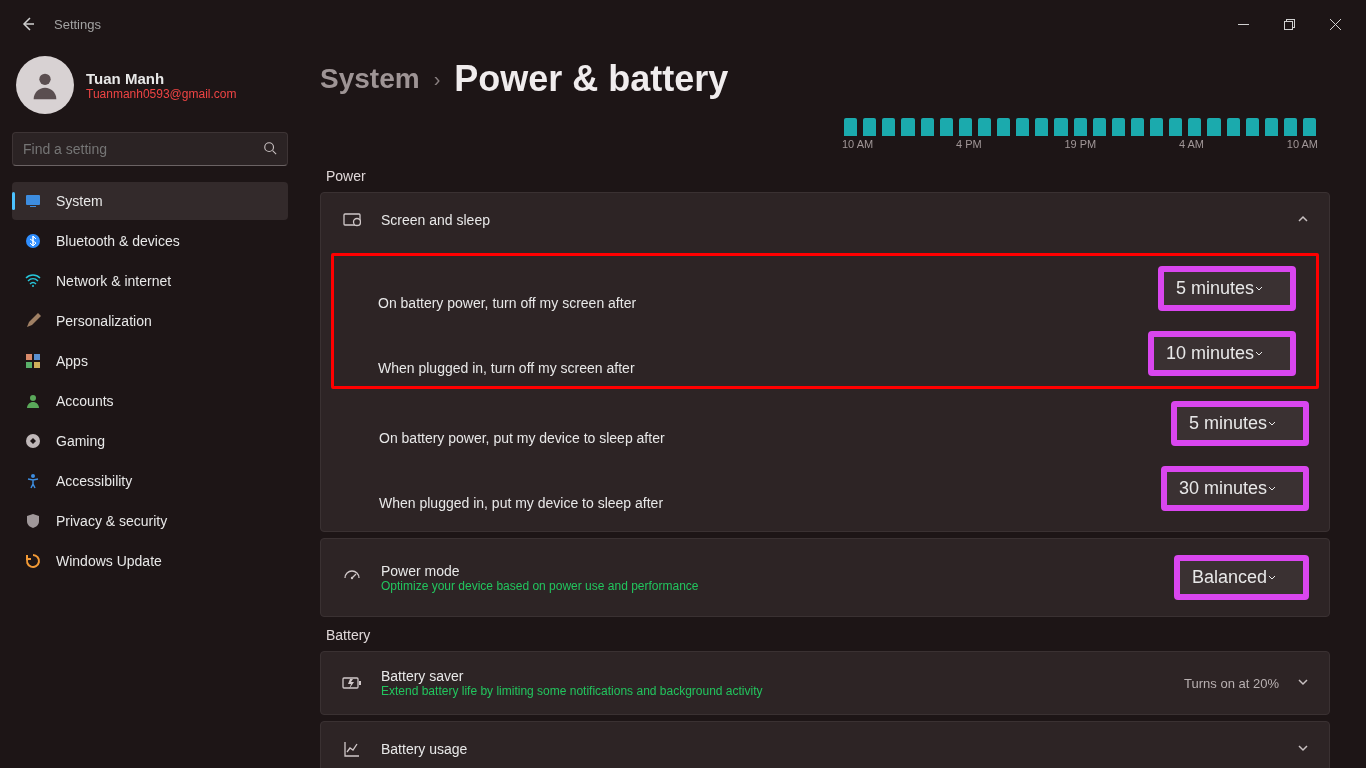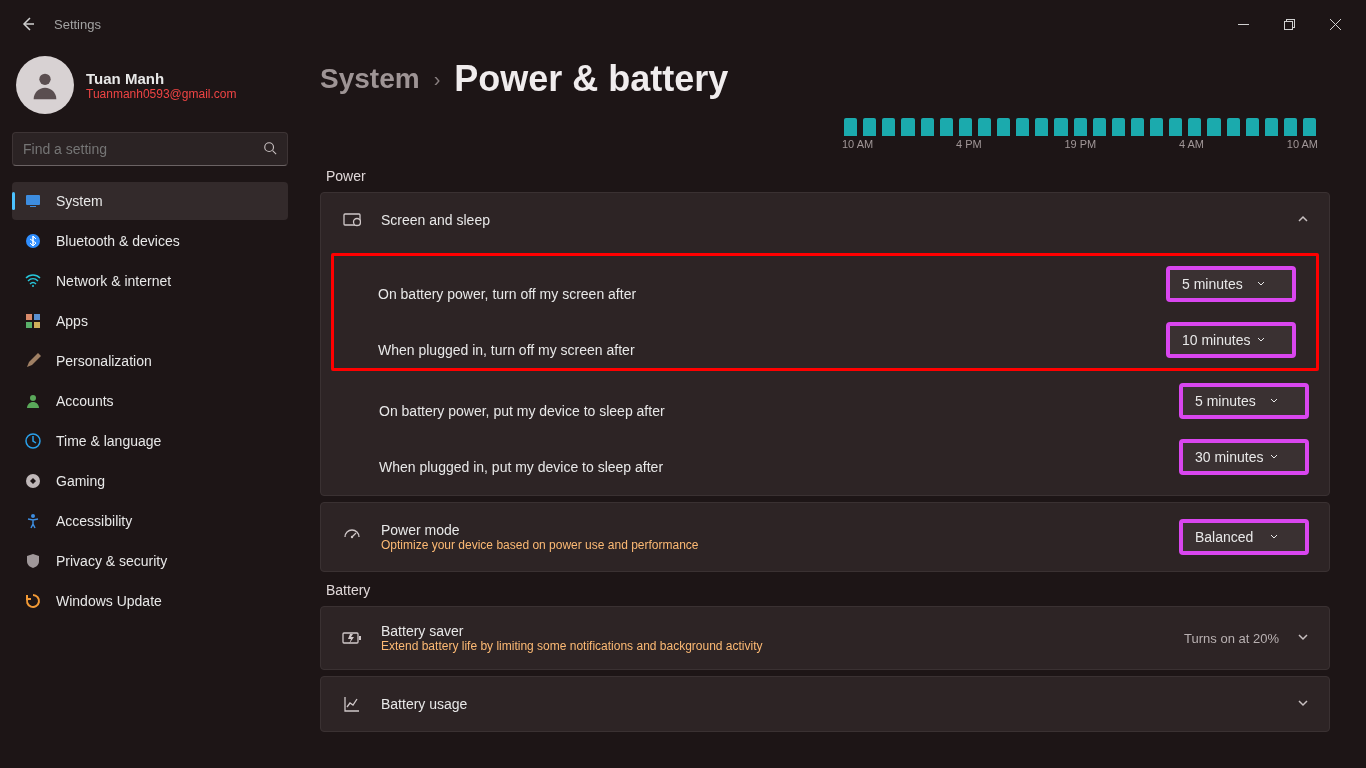--- a/index.html
+++ b/index.html
@@ -82,35 +82,35 @@
     margin-bottom: 6px;
   }
   .card-header {
     display: flex; align-items: center; gap: 18px;
     padding: 16px 20px; cursor: pointer;
   }
   .card-header .card-icon {
     width: 22px; height: 22px; display: flex; align-items: center; justify-content: center; color: #d0c8c9;
   }
   .card-header .card-title { font-size: 14px; }
-  .card-header .card-sub { font-size: 12px; color: #fdba74; }
+  .card-header .card-sub { font-size: 12px; color: #22c55e; }
   .card-header .spacer { flex: 1; }
   .chevron { color: #c8c0c1; }
 
   .card-body { padding: 4px 0 10px 0; }
   .row {
     display: flex; align-items: flex-end; padding: 10px 20px 10px 58px;
     gap: 14px;
   }
   .row .row-label { font-size: 14px; flex: 1; }
   .dropdown {
     display: flex; align-items: center; justify-content: space-between;
-    background: #3a3132; border: 4px solid #d946ef; border-radius: 4px;
+    background: #3a3132; border: 6px solid #d946ef; border-radius: 4px;
     padding: 6px 26px 6px 12px; min-width: 130px;
-    font-size: 14px; cursor: pointer;
+    font-size: 18px; cursor: pointer;
   }
   .highlight {
     border: 3px solid #ff0000; border-radius: 2px;
     margin: 2px 10px;
   }
   .highlight .row { padding-left: 44px; }
 
   .status-text { font-size: 13px; color: #b8b0b1; }
 
   
@@ -204,55 +204,46 @@
       <div class="nav-item">
         <span class="icon ic-cyan">
             <svg width="16" height="16" viewBox="0 0 16 16">
               <path d="M1 5c4-4 10-4 14 0M3 8c3-3 7-3 10 0M5 11c2-2 4-2 6 0" fill="none" stroke="currentColor" stroke-width="1.5"></path>
               <circle cx="8" cy="13" r="1" fill="currentColor"></circle>
             </svg>
           </span>
         <span class="label">Network &amp; internet</span>
       </div>
       <div class="nav-item">
+        <span class="icon ic-brush">
+            <svg width="16" height="16" viewBox="0 0 16 16">
+              <path d="M2 14l2-5 9-9 3 3-9 9z" fill="currentColor"></path>
+            </svg>
+          </span>
+        <span class="label">Personalization</span>
+      </div>
+      <div class="nav-item">
         <span class="icon ic-apps">
             <svg width="16" height="16" viewBox="0 0 16 16">
               <rect x="1" y="1" width="6" height="6" fill="#d88a6a"></rect>
               <rect x="9" y="1" width="6" height="6" fill="#5a90d0"></rect>
               <rect x="1" y="9" width="6" height="6" fill="#5ab06a"></rect>
               <rect x="9" y="9" width="6" height="6" fill="#d0b05a"></rect>
             </svg>
           </span>
         <span class="label">Apps</span>
       </div>
       <div class="nav-item">
-        <span class="icon ic-brush">
-            <svg width="16" height="16" viewBox="0 0 16 16">
-              <path d="M2 14l2-5 9-9 3 3-9 9z" fill="currentColor"></path>
-            </svg>
-          </span>
-        <span class="label">Personalization</span>
-      </div>
-      <div class="nav-item">
         <span class="icon ic-acct">
             <svg width="16" height="16" viewBox="0 0 16 16">
               <circle cx="8" cy="5" r="3" fill="currentColor"></circle>
               <path d="M2 15c0-3.3 2.7-6 6-6s6 2.7 6 6" fill="currentColor"></path>
             </svg>
           </span>
         <span class="label">Accounts</span>
-      </div>
-      <div class="nav-item">
-        <span class="icon ic-time">
-            <svg width="16" height="16" viewBox="0 0 16 16">
-              <circle cx="8" cy="8" r="7" fill="none" stroke="currentColor" stroke-width="1.5"></circle>
-              <path d="M8 3v5l3 2" fill="none" stroke="currentColor" stroke-width="1.5"></path>
-            </svg>
-          </span>
-        <span class="label">Time &amp; language</span>
       </div>
       <div class="nav-item">
         <span class="icon ic-game">
             <svg width="16" height="16" viewBox="0 0 16 16">
               <circle cx="8" cy="8" r="7" fill="currentColor"></circle>
               <path d="M5 8l3-3 3 3-3 3z" fill="#1d1516"></path>
             </svg>
           </span>
         <span class="label">Gaming</span>
       </div>

